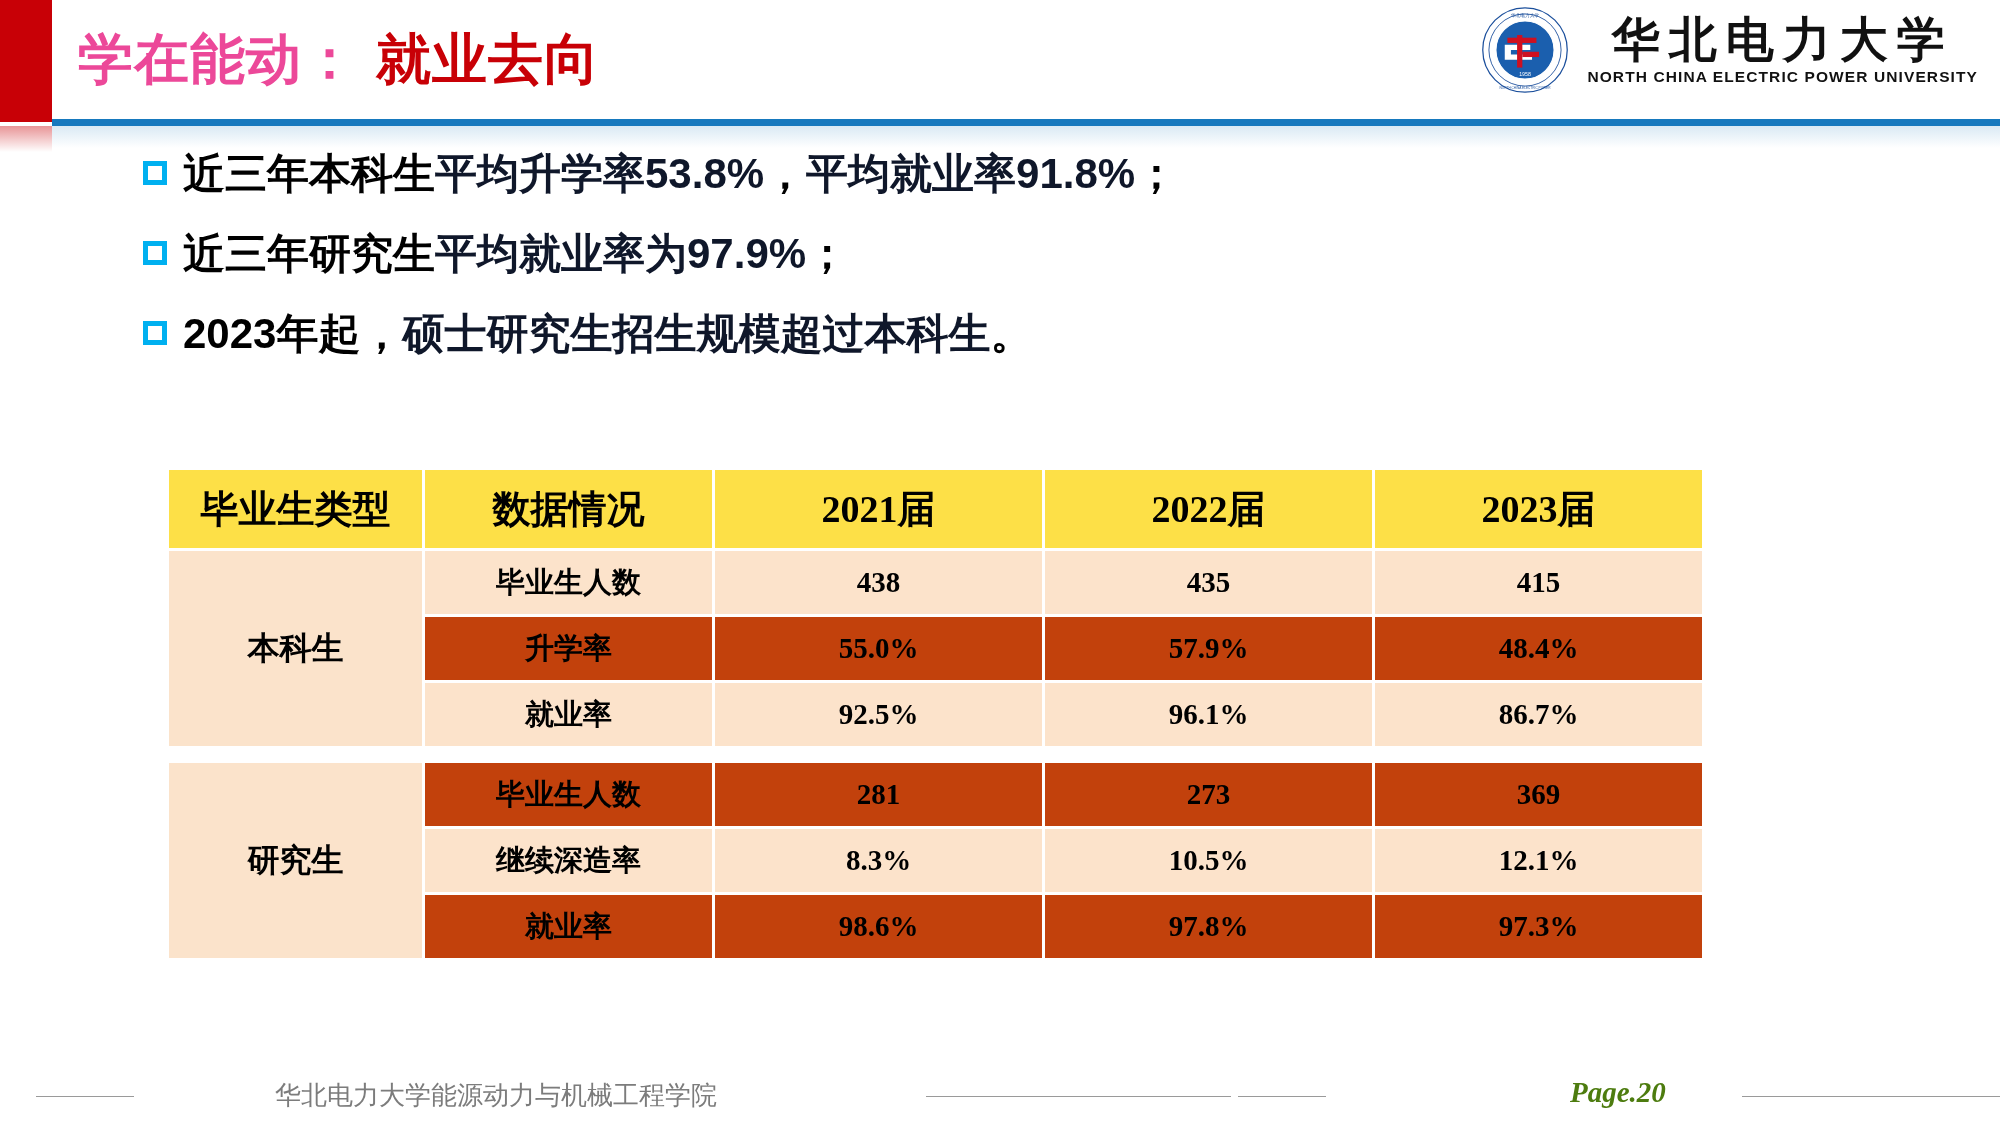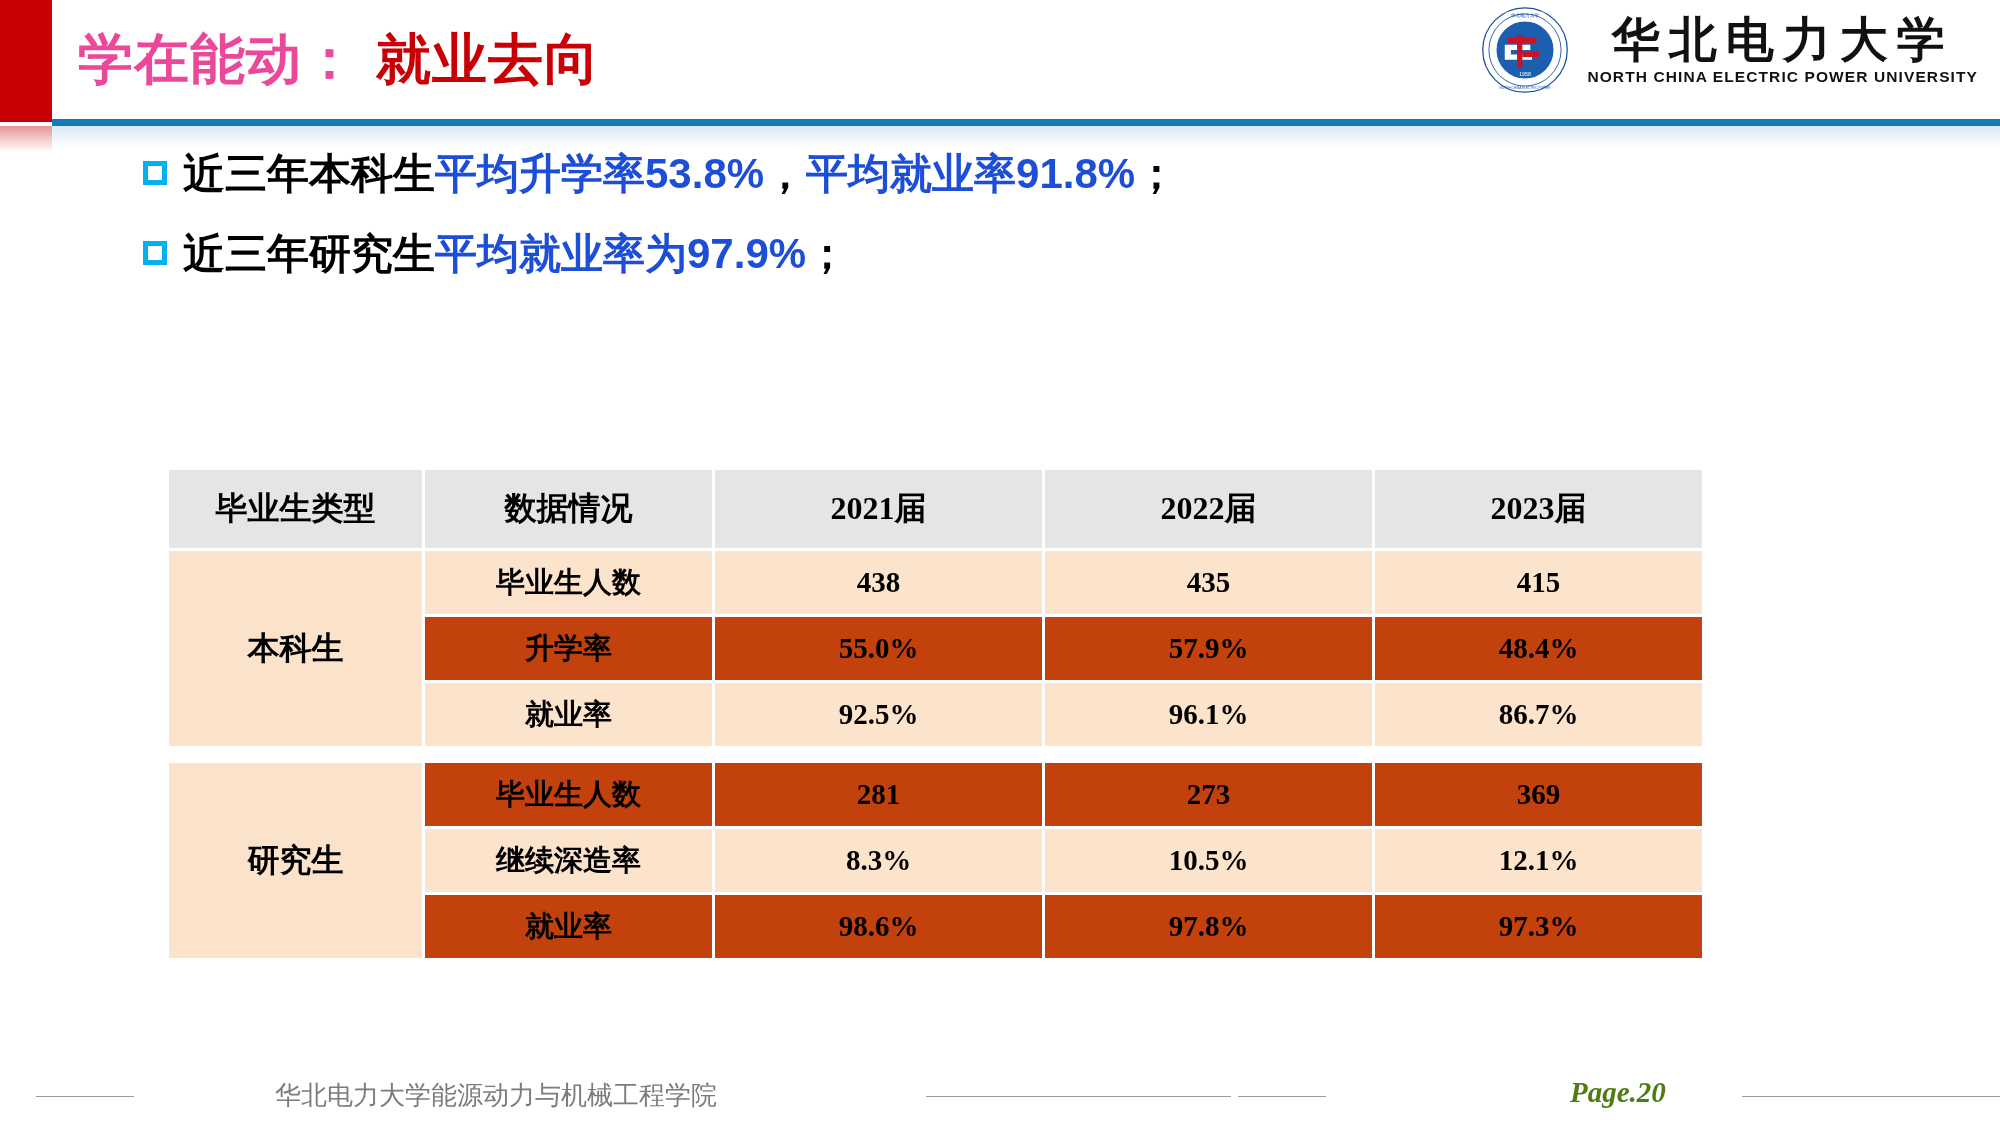--- a/index.html
+++ b/index.html
@@ -119,44 +119,44 @@
     flex: 0 0 auto;
   }
   .bullet-text {
     font-size: 42px;
     font-weight: bold;
     color: #000000;
     line-height: 62px;
     white-space: nowrap;
     letter-spacing: 0px;
   }
-  .red { color: #1d4ed8; }
+  .red { color: #0f172a; }
 
   
   .table {
     position: absolute;
     left: 166px;
     top: 467px;
     width: 1522px;
     border-collapse: separate;
     border-spacing: 3px;
     table-layout: fixed;
   }
   .table th, .table td {
     text-align: center;
     vertical-align: middle;
     font-family: "Liberation Serif", "DejaVu Serif", serif;
     font-weight: bold;
     color: #000000;
     padding: 0;
   }
   .table th {
-    background: #e5e5e5;
+    background: #fde047;
     height: 78px;
-    font-size: 32px;
+    font-size: 38px;
   }
   .col-type  { width: 253px; }
   .col-metric{ width: 287px; }
   .col-year  { width: 327px; }
 
   .cell-type {
     background: #FBE3CB;
     font-size: 32px;
   }
   .row-a td.cell { background: #FCE3CB; }
@@ -248,20 +248,24 @@
   <div class="bullet-row">
     <span class="bullet-mark"></span>
     <span class="bullet-text"><span>近三年本科生</span><span class="red">平均升学率53.8%</span><span>，</span><span class="red">平均就业率91.8%</span><span>；</span></span>
   </div>
 
   <div class="bullet-row">
     <span class="bullet-mark"></span>
     <span class="bullet-text"><span>近三年研究生</span><span class="red">平均就业率为97.9%</span><span>；</span></span>
   </div>
 
+  <div class="bullet-row">
+    <span class="bullet-mark"></span>
+    <span class="bullet-text"><span>2023年起，</span><span class="red">硕士研究生招生规模超过本科生</span><span>。</span></span>
+  </div>
 
 </div>
 
 <table class="table">
   <colgroup>
     <col class="col-type">
       <col class="col-metric">
       <col class="col-year">
       <col class="col-year">
       <col class="col-year">

